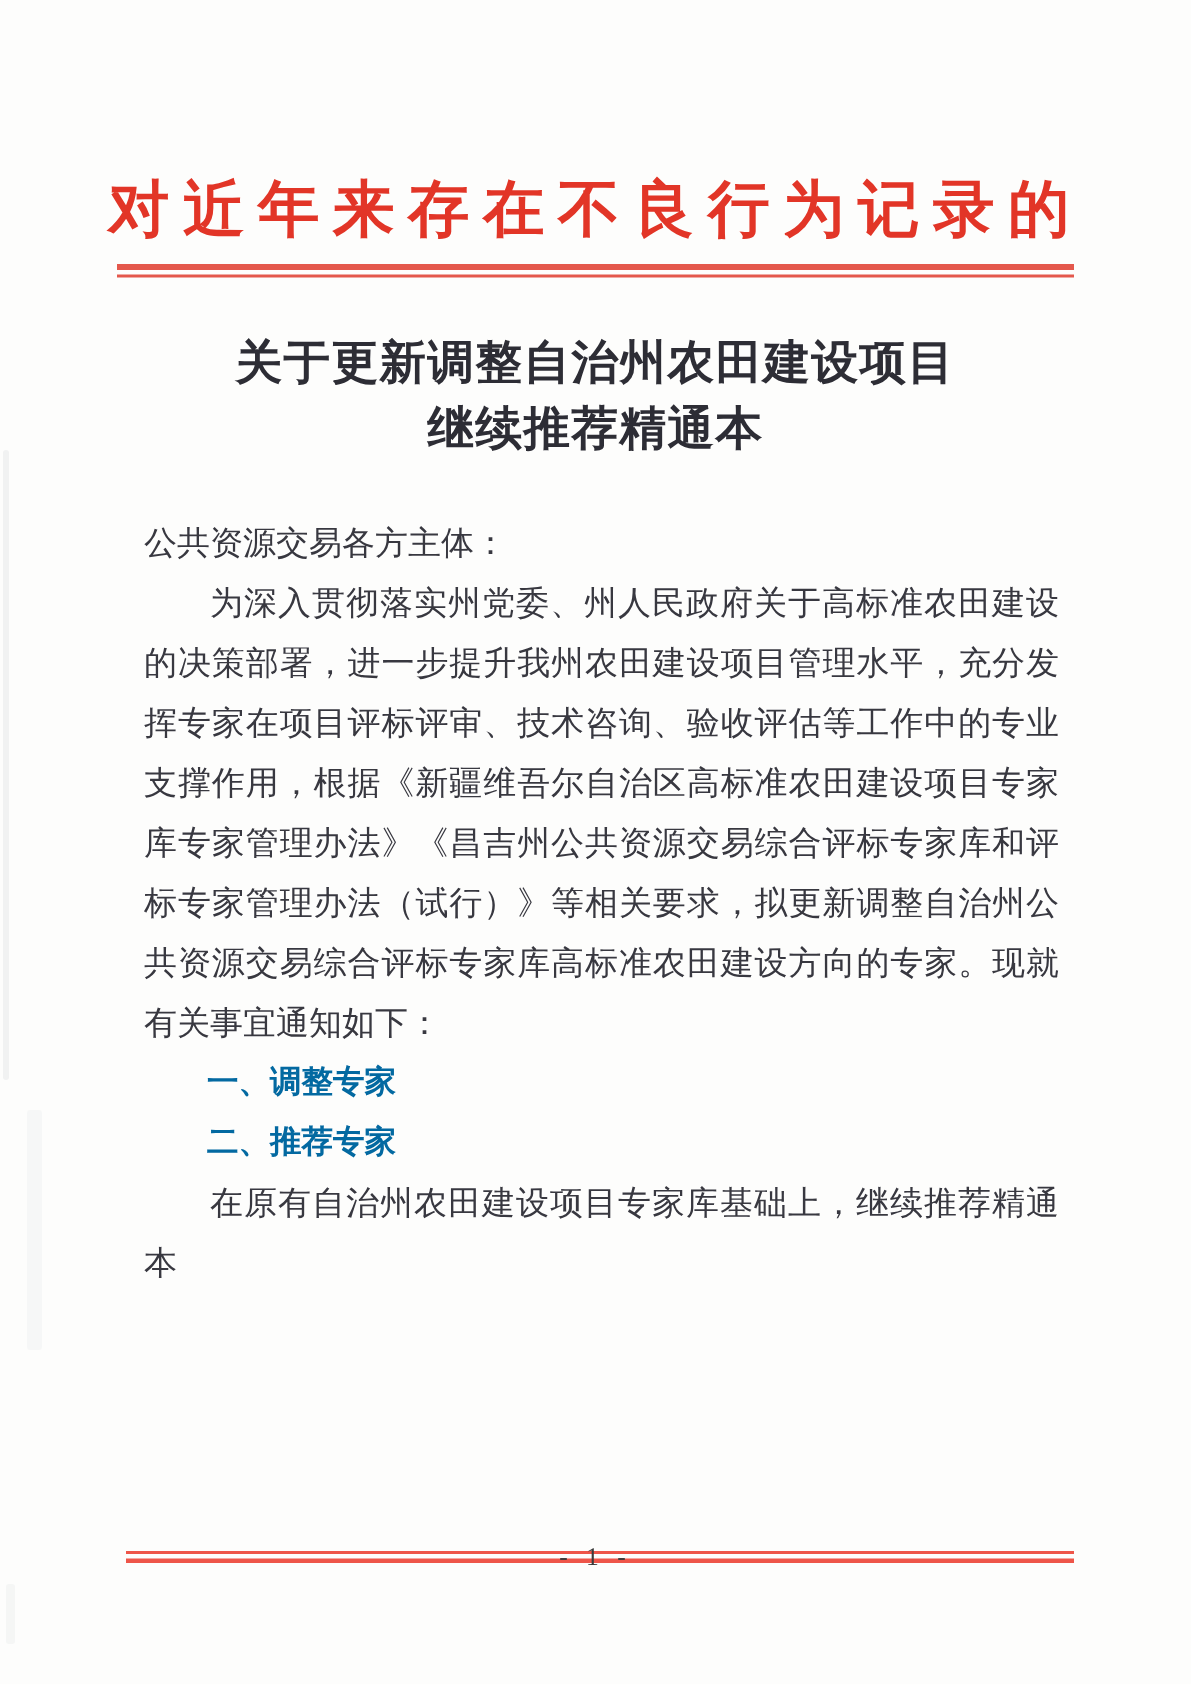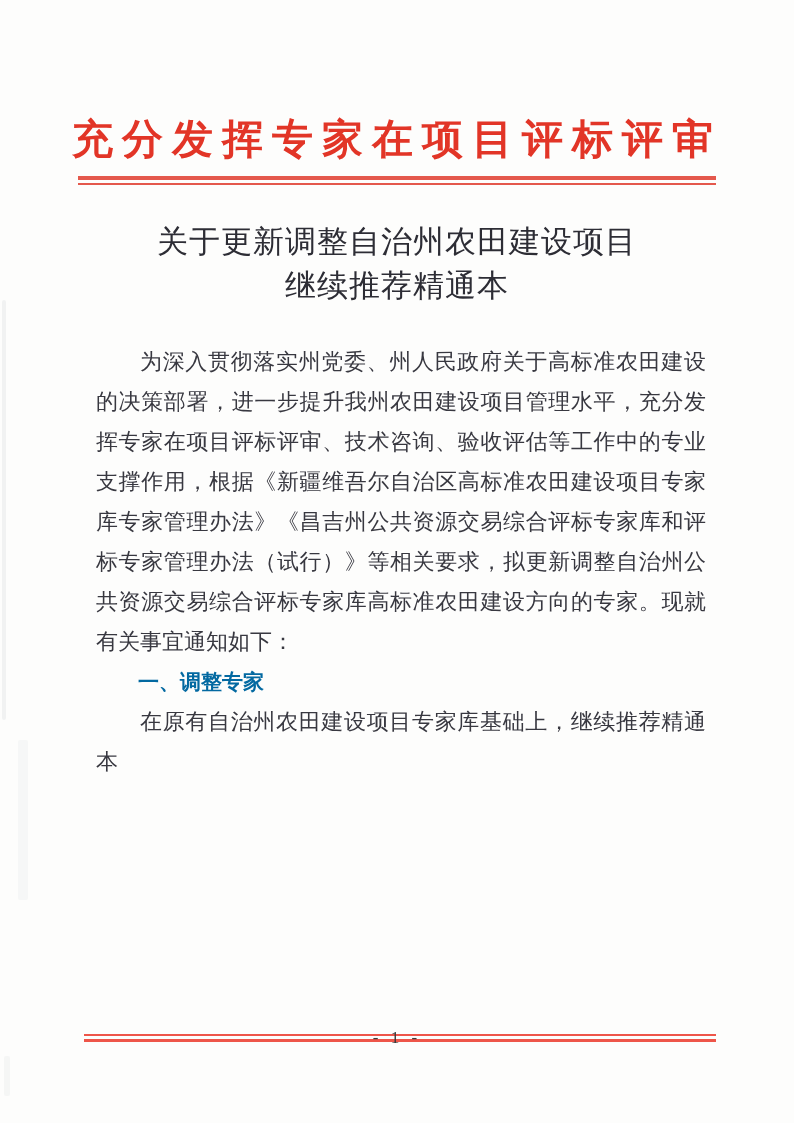--- a/index.html
+++ b/index.html
@@ -47,21 +47,21 @@
   .header-rule .thin  { height: 2px; background: #e4584c; margin-top: 3px; }
 
   .doc-title {
     position: absolute;
     top: 220px;
     left: 0;
     width: 100%;
     text-align: center;
     color: #2d2d35;
     font-size: 31px;
-    font-weight: 400;
+    font-weight: 700;
     line-height: 44px;
     letter-spacing: 1px;
   }
 
   .doc-body {
     position: absolute;
     top: 342px;
     left: 96px;
     width: 610px;
     font-size: 22px;
@@ -101,35 +101,37 @@
 </style>
 </head>
 <body>
 
 <div class="page">
 
   <div class="scan-streak streak-1"></div>
   <div class="scan-streak streak-2"></div>
   <div class="scan-streak streak-3"></div>
 
-  <div class="agency">充分发挥专家在项目评标评审</div>
+  <div class="agency">对近年来存在不良行为记录的</div>
 
   <div class="header-rule">
     <div class="thick"></div>
     <div class="thin"></div>
   </div>
 
   <div class="doc-title">
     <div>关于更新调整自治州农田建设项目</div>
     <div>继续推荐精通本</div>
   </div>
 
   <div class="doc-body">
+    <p>公共资源交易各方主体：</p>
     <p class="indent">为深入贯彻落实州党委、州人民政府关于高标准农田建设的决策部署，进一步提升我州农田建设项目管理水平，充分发挥专家在项目评标评审、技术咨询、验收评估等工作中的专业支撑作用，根据《新疆维吾尔自治区高标准农田建设项目专家库专家管理办法》《昌吉州公共资源交易综合评标专家库和评标专家管理办法（试行）》等相关要求，拟更新调整自治州公共资源交易综合评标专家库高标准农田建设方向的专家。现就有关事宜通知如下：</p>
     <p class="sec-heading">一、调整专家</p>
+    <p class="sec-heading">二、推荐专家</p>
     <p class="indent">在原有自治州农田建设项目专家库基础上，继续推荐精通本</p>
   </div>
 
   <div class="footer-rule">
     <div class="thin"></div>
     <div class="thick"></div>
   </div>
 
   <div class="page-num">- 1 -</div>
 

